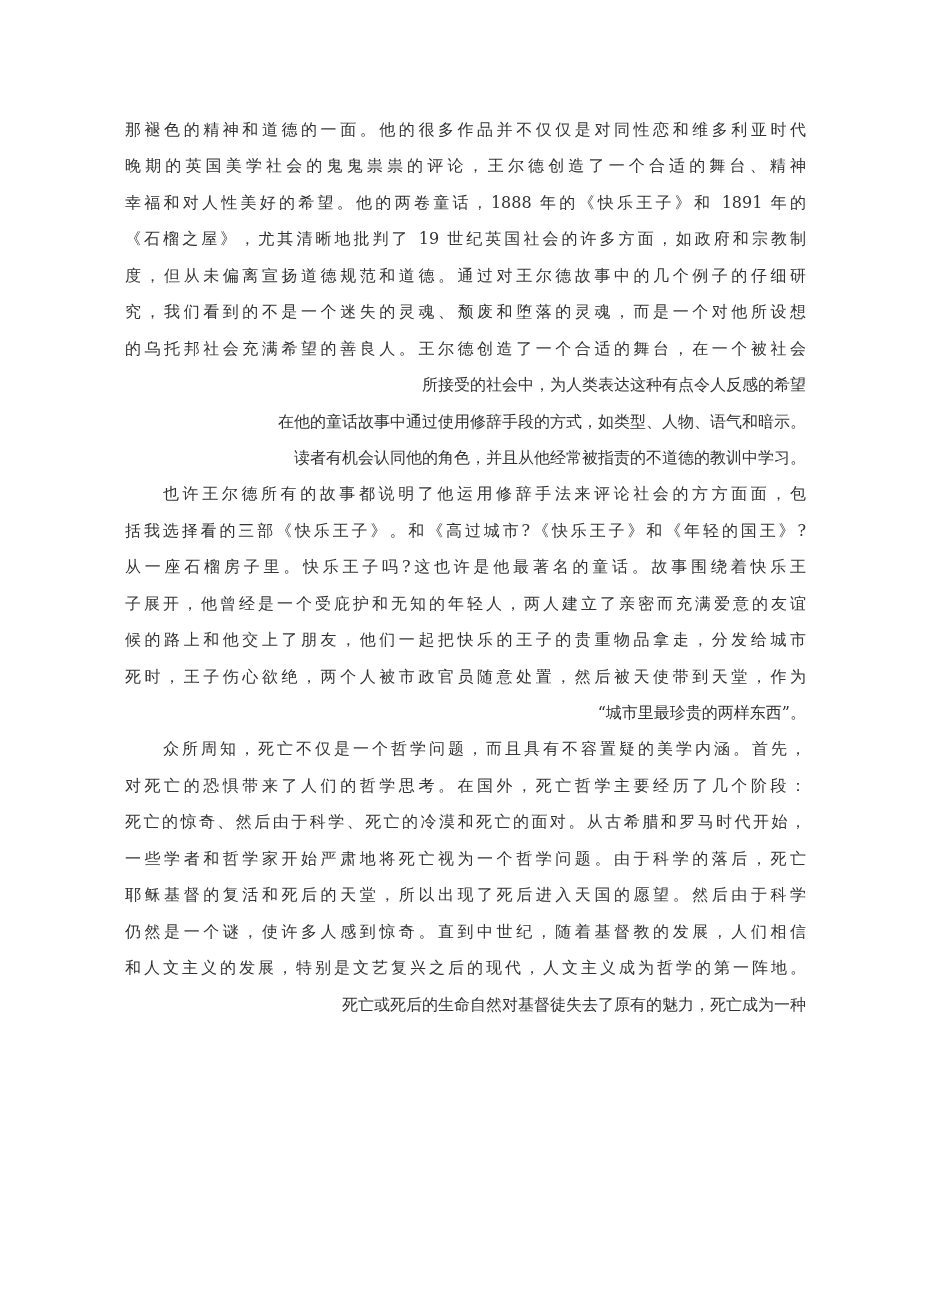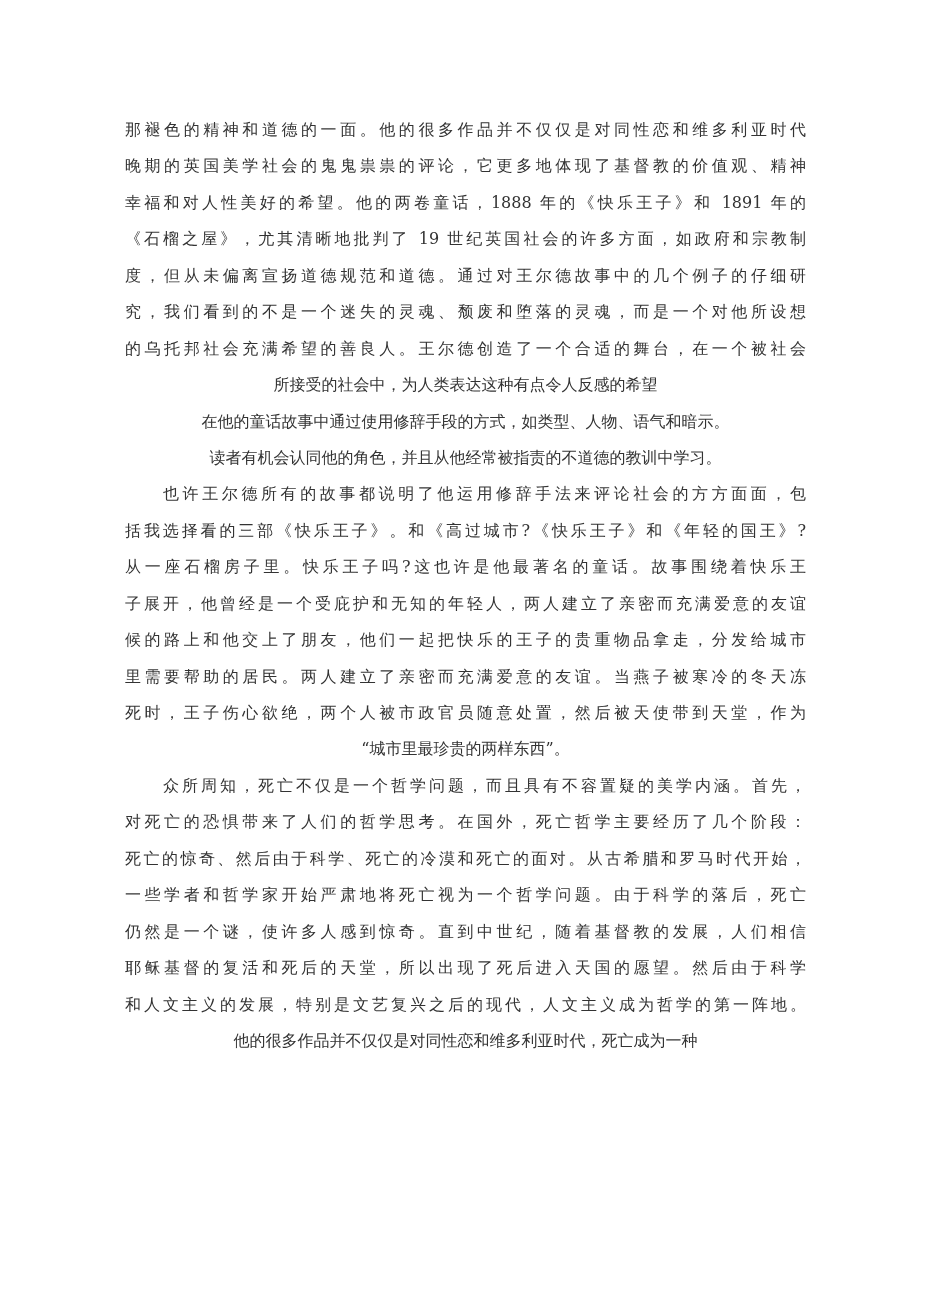--- a/index.html
+++ b/index.html
@@ -22,55 +22,54 @@
     position: absolute;
     left: 125px;
     top: 112px;
     width: 681px;
     font-size: 16px;
   }
   .line {
     height: 36.45px;
     line-height: 36.45px;
     white-space: normal;
-    text-align: center;
+    text-align: right;
   }
   .line.justify {
     text-align: justify;
     text-align-last: justify;
   }
   .line.indent {
     text-indent: 38px;
   }
 </style>
 </head>
 <body>
 
 <div class="page" style="background: rgb(255, 255, 255); color: rgb(51, 51, 51);">
   <div class="text-block">
       <div class="line justify">那褪色的精神和道德的一面。他的很多作品并不仅仅是对同性恋和维多利亚时代</div>
-      <div class="line justify">晚期的英国美学社会的鬼鬼祟祟的评论，它更多地体现了基督教的价值观、精神</div>
+      <div class="line justify">晚期的英国美学社会的鬼鬼祟祟的评论，王尔德创造了一个合适的舞台、精神</div>
       <div class="line justify">幸福和对人性美好的希望。他的两卷童话，1888 年的《快乐王子》和 1891 年的</div>
       <div class="line justify">《石榴之屋》，尤其清晰地批判了 19 世纪英国社会的许多方面，如政府和宗教制</div>
       <div class="line justify">度，但从未偏离宣扬道德规范和道德。通过对王尔德故事中的几个例子的仔细研</div>
       <div class="line justify">究，我们看到的不是一个迷失的灵魂、颓废和堕落的灵魂，而是一个对他所设想</div>
       <div class="line justify">的乌托邦社会充满希望的善良人。王尔德创造了一个合适的舞台，在一个被社会</div>
       <div class="line">所接受的社会中，为人类表达这种有点令人反感的希望</div>
       <div class="line">在他的童话故事中通过使用修辞手段的方式，如类型、人物、语气和暗示。</div>
       <div class="line">读者有机会认同他的角色，并且从他经常被指责的不道德的教训中学习。</div>
       <div class="line indent justify">也许王尔德所有的故事都说明了他运用修辞手法来评论社会的方方面面，包</div>
       <div class="line justify">括我选择看的三部《快乐王子》。和《高过城市?《快乐王子》和《年轻的国王》?</div>
       <div class="line justify">从一座石榴房子里。快乐王子吗?这也许是他最著名的童话。故事围绕着快乐王</div>
       <div class="line justify">子展开，他曾经是一个受庇护和无知的年轻人，两人建立了亲密而充满爱意的友谊</div>
       <div class="line justify">候的路上和他交上了朋友，他们一起把快乐的王子的贵重物品拿走，分发给城市</div>
-      <div class="line justify">里需要帮助的居民。两人建立了亲密而充满爱意的友谊。当燕子被寒冷的冬天冻</div>
       <div class="line justify">死时，王子伤心欲绝，两个人被市政官员随意处置，然后被天使带到天堂，作为</div>
       <div class="line">“城市里最珍贵的两样东西”。</div>
       <div class="line indent justify">众所周知，死亡不仅是一个哲学问题，而且具有不容置疑的美学内涵。首先，</div>
       <div class="line justify">对死亡的恐惧带来了人们的哲学思考。在国外，死亡哲学主要经历了几个阶段：</div>
       <div class="line justify">死亡的惊奇、然后由于科学、死亡的冷漠和死亡的面对。从古希腊和罗马时代开始，</div>
       <div class="line justify">一些学者和哲学家开始严肃地将死亡视为一个哲学问题。由于科学的落后，死亡</div>
+      <div class="line justify">耶稣基督的复活和死后的天堂，所以出现了死后进入天国的愿望。然后由于科学</div>
       <div class="line justify">仍然是一个谜，使许多人感到惊奇。直到中世纪，随着基督教的发展，人们相信</div>
-      <div class="line justify">耶稣基督的复活和死后的天堂，所以出现了死后进入天国的愿望。然后由于科学</div>
       <div class="line justify">和人文主义的发展，特别是文艺复兴之后的现代，人文主义成为哲学的第一阵地。</div>
-      <div class="line">他的很多作品并不仅仅是对同性恋和维多利亚时代，死亡成为一种</div>
+      <div class="line">死亡或死后的生命自然对基督徒失去了原有的魅力，死亡成为一种</div>
     </div>
 </div>
 
 </body></html>

